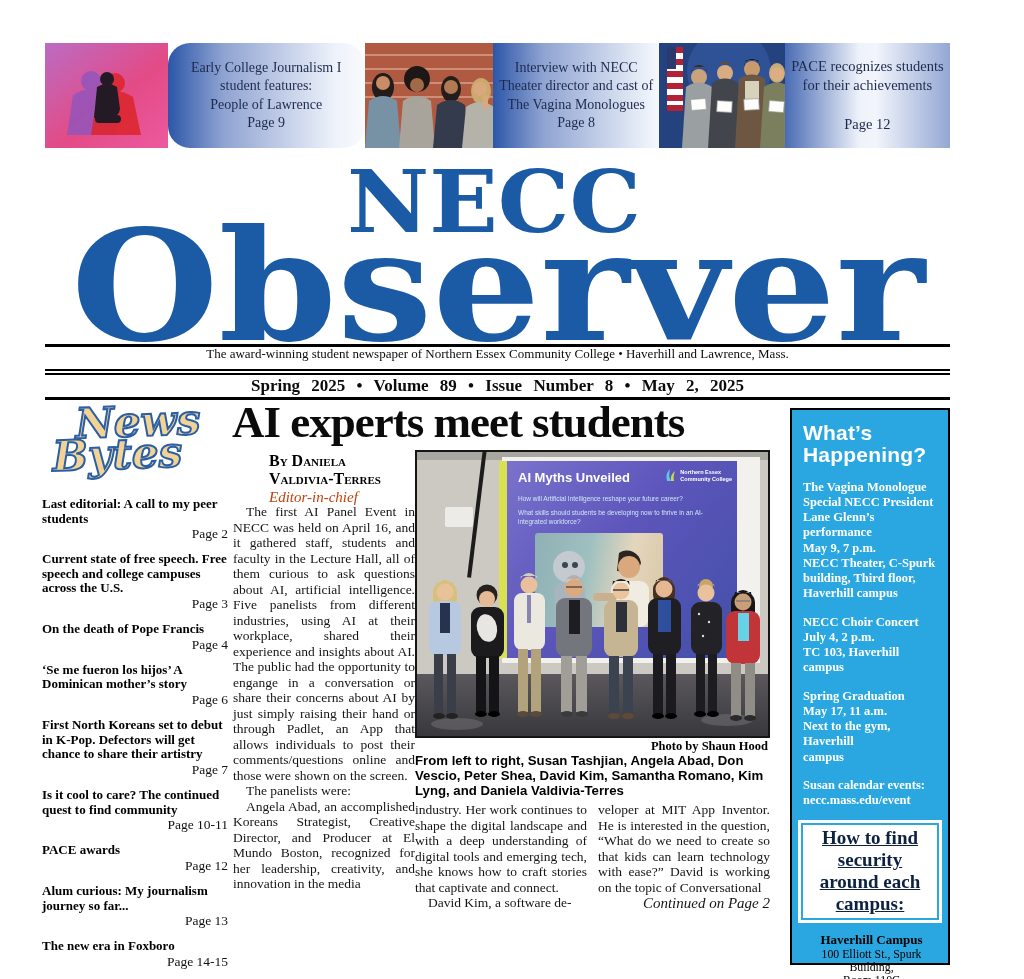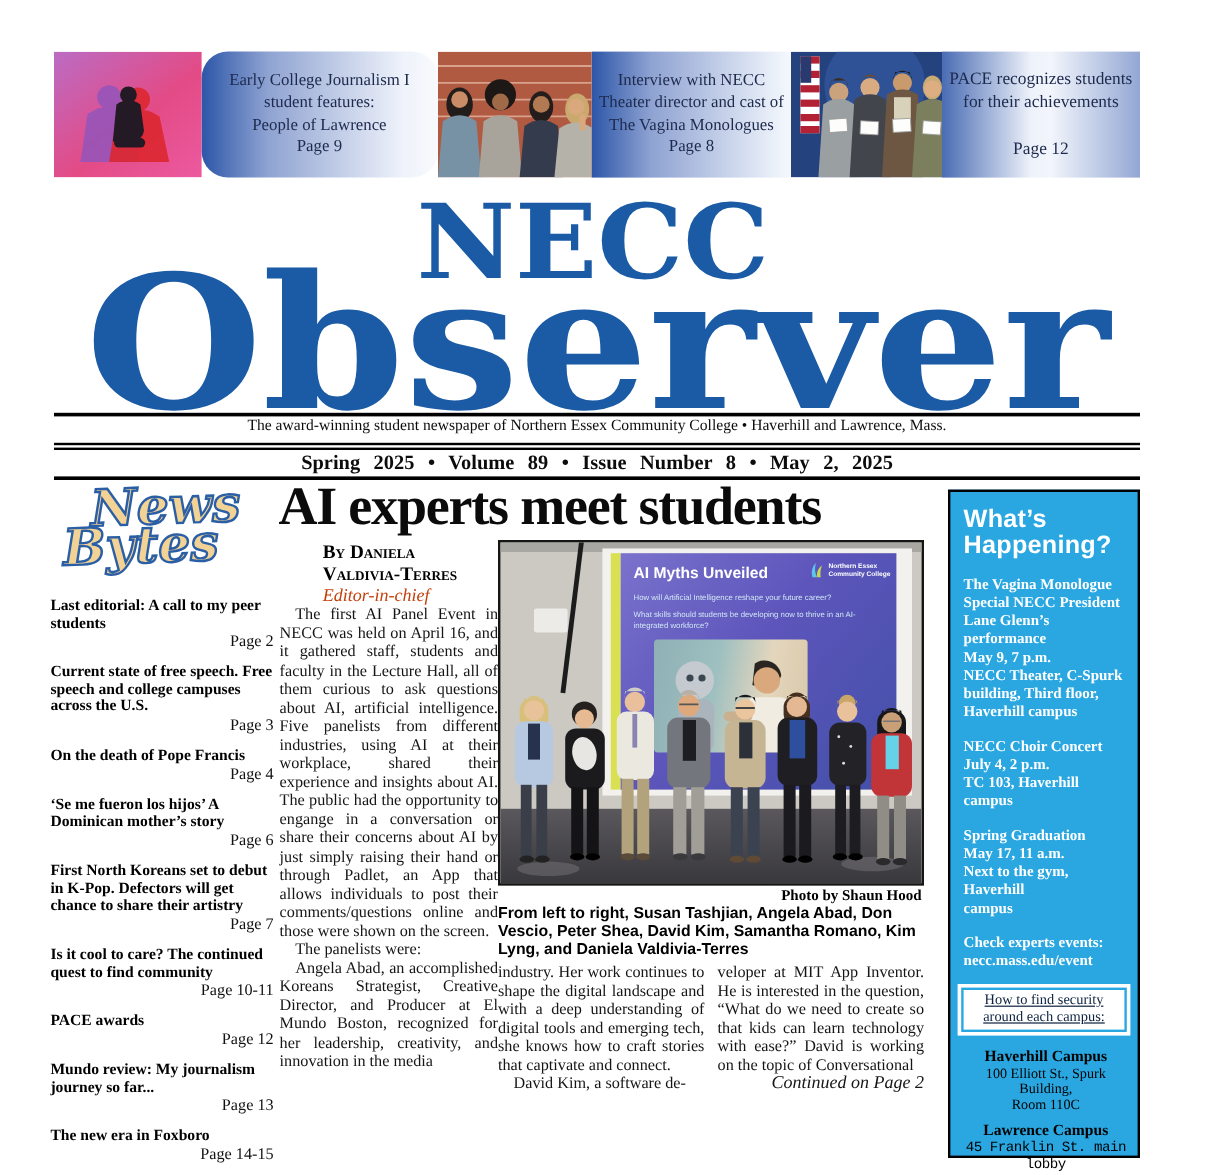--- a/index.html
+++ b/index.html
@@ -54,21 +54,21 @@
   .col-1{left:233px;top:504px;width:182px;}
   .col-2{left:415px;top:802px;width:172px;}
   .col-3{left:598px;top:802px;width:172px;}
   .continued{margin-top:12px;text-align:right;font-style:italic;font-size:15px;text-indent:0;}
 
   
   .photo-frame{position:absolute;left:415px;top:450px;width:355px;height:288px;box-sizing:border-box;
                border:2px solid #151515;background:#ccc9c3;overflow:hidden;}
   .ceiling{position:absolute;left:0;top:0;width:100%;height:8px;background:#a9a7a2;}
   .screen-white{position:absolute;left:85px;top:5px;width:258px;height:206px;background:#f2f1ed;}
-  .slide{position:absolute;left:92px;top:9px;width:238px;height:197px;
+  .slide{position:absolute;left:82px;top:9px;width:238px;height:197px;
          background:linear-gradient(130deg,#7a72cc 0%,#5d55bb 45%,#4250a8 100%);
          border-left:8px solid #d9e052;box-sizing:border-box;}
   .slide-title{position:absolute;left:11px;top:9px;font-family:"Liberation Sans",sans-serif;
                font-weight:bold;font-size:13px;color:#fff;}
   .slide-logo{position:absolute;right:5px;top:7px;display:flex;gap:3px;align-items:center;}
   .slide-logo-text{font-family:"Liberation Sans",sans-serif;font-size:5.5px;line-height:1.2;
                    font-weight:bold;color:#fff;white-space:pre-line;}
   .slide-q{position:absolute;left:11px;font-family:"Liberation Sans",sans-serif;font-size:6.5px;
            line-height:1.35;color:#cfe6f5;width:205px;}
   .slide-q1{top:34px;}
@@ -85,21 +85,21 @@
           font-weight:bold;font-size:12.5px;color:#000;}
   .caption{position:absolute;left:415px;top:753px;width:352px;font-family:"Liberation Sans",sans-serif;
            font-weight:bold;font-size:13.2px;line-height:1.14;color:#000;}
 
   
   .happening{position:absolute;left:790px;top:408px;width:160px;height:557px;box-sizing:border-box;
              background:#2aa7e1;border:2px solid #000;padding:12px 8px 8px 11px;}
   .wh-title{color:#fff;font-family:"Liberation Sans",sans-serif;font-weight:bold;font-size:21px;
             line-height:1.06;letter-spacing:.2px;}
   .wh-event{color:#fff;font-weight:bold;font-size:12.5px;line-height:1.22;white-space:pre-line;margin-top:13px;}
-  .sec-title{margin:17px 3px 15px 0;background:#fff;color:#0d2240;font-weight:normal;font-size:12px;
+  .sec-title{margin:17px 3px 15px 0;background:#fff;color:#0d2240;font-weight:bold;font-size:19px;
              line-height:1.15;text-align:center;white-space:pre-line;padding:2px 1px 3px;
              box-shadow:0 0 0 2px #2aa7e1,0 0 0 5px #fff;text-decoration:underline;}
   .campus{text-align:center;color:#000;margin-top:8px;}
   .campus-name{font-weight:bold;font-size:13px;line-height:1.15;}
   .campus-addr{font-size:11.8px;line-height:1.12;white-space:pre-line;}
   .campus-condensed .campus-addr{letter-spacing:-.4px;font-family:Liberation Mono, monospace;}
   .phone-note{margin-top:12px;text-align:center;color:#000;font-size:12.3px;line-height:1.18;}
 </style>
 </head>
 <body>
@@ -267,21 +267,21 @@
     </div>
     <div class="nb-item">
       <div class="nb-title">Is it cool to care? The continued quest to find community</div>
       <div class="nb-page">Page 10-11</div>
     </div>
     <div class="nb-item">
       <div class="nb-title">PACE awards</div>
       <div class="nb-page">Page 12</div>
     </div>
     <div class="nb-item">
-      <div class="nb-title">Mundo review: My journalism journey so far...</div>
+      <div class="nb-title">Alum curious: My journalism journey so far...</div>
       <div class="nb-page">Page 13</div>
     </div>
     <div class="nb-item">
       <div class="nb-title">The new era in Foxboro</div>
       <div class="nb-page">Page 14-15</div>
     </div>
   </div>
 
   <div class="headline">AI experts meet students</div>
 
@@ -444,21 +444,21 @@
 NECC Theater, C-Spurk
 building, Third floor,
 Haverhill campus</div>
     <div class="wh-event">NECC Choir Concert
 July 4, 2 p.m.
 TC 103, Haverhill campus</div>
     <div class="wh-event">Spring Graduation
 May 17, 11 a.m.
 Next to the gym, Haverhill
 campus</div>
-    <div class="wh-event">Check experts events:
+    <div class="wh-event">Susan calendar events:
 necc.mass.edu/event</div>
     <div class="sec-title">How to find security
 around each campus:</div>
     <div class="campus">
       <div class="campus-name">Haverhill Campus</div>
       <div class="campus-addr">100 Elliott St., Spurk Building,
 Room 110C</div>
     </div>
     <div class="campus campus-condensed">
       <div class="campus-name">Lawrence Campus</div>

